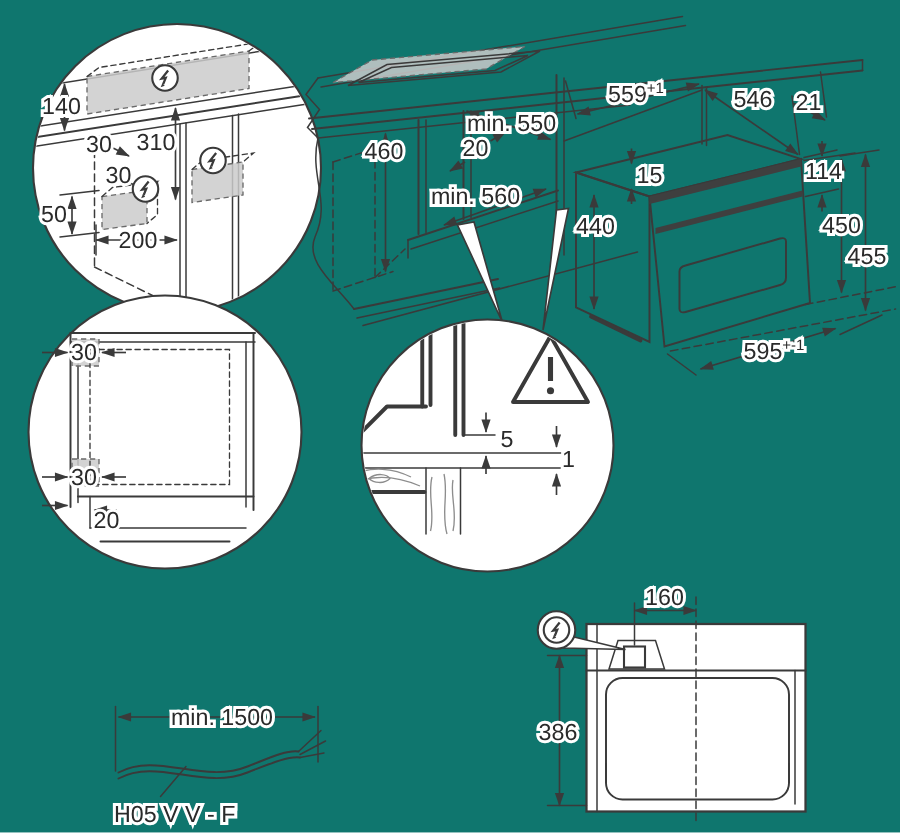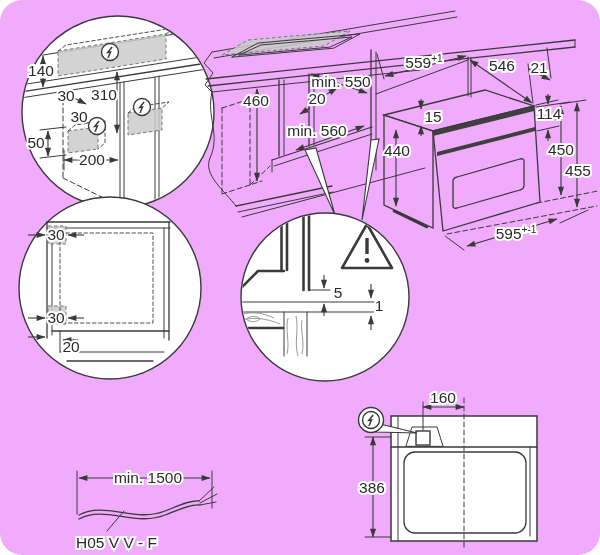--- a/index.html
+++ b/index.html
@@ -1,16 +1,16 @@
 <!DOCTYPE html>
 <html><head>
 <meta charset="utf-8">
 <style>
   html,body{margin:0;padding:0;background:#fff;}
-  .stage{width:600px;height:555px;position:relative;background:#f0abfc;border-radius:22px;}
+  .stage{width:600px;height:555px;position:relative;background:#0f766e;}
   svg text{font-family:"Liberation Sans","DejaVu Sans",sans-serif;}
   .dim{font-size:15.5px;fill:#2a2a2a;stroke:#ffffff;stroke-width:4px;paint-order:stroke;text-anchor:middle;font-weight:400;}
   .sup{font-size:10px;}
   .start{text-anchor:start;}
   .ln{stroke:#3a3a3a;stroke-width:1.3;fill:none;stroke-linecap:round;}
   .thin{stroke-width:1;}
   .thick{stroke-width:2.6;stroke-linejoin:round;}
   .dsh{stroke-dasharray:5 3;stroke-width:1;}
   .dsh2{stroke-dasharray:3.5 2.5;stroke-width:.9;}
   .dl{stroke:#3a3a3a;stroke-width:1.1;fill:none;}

